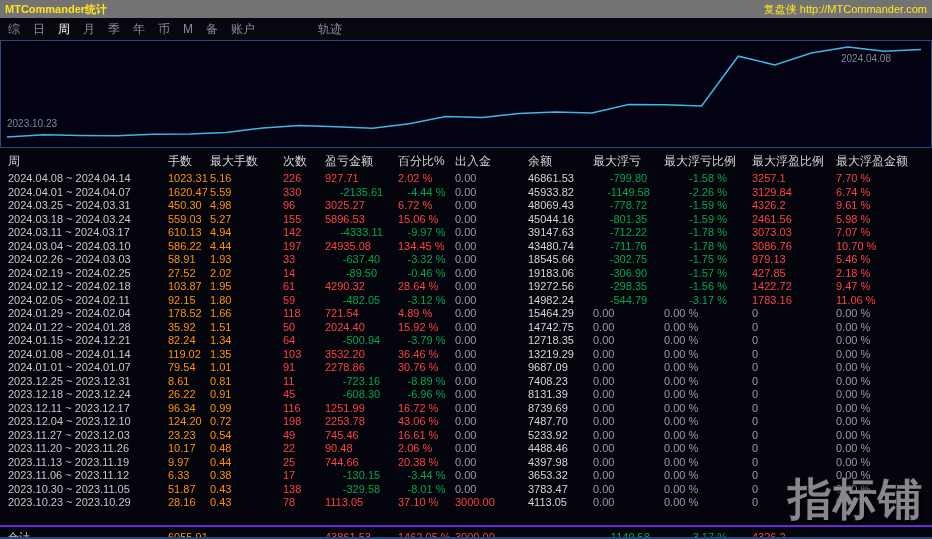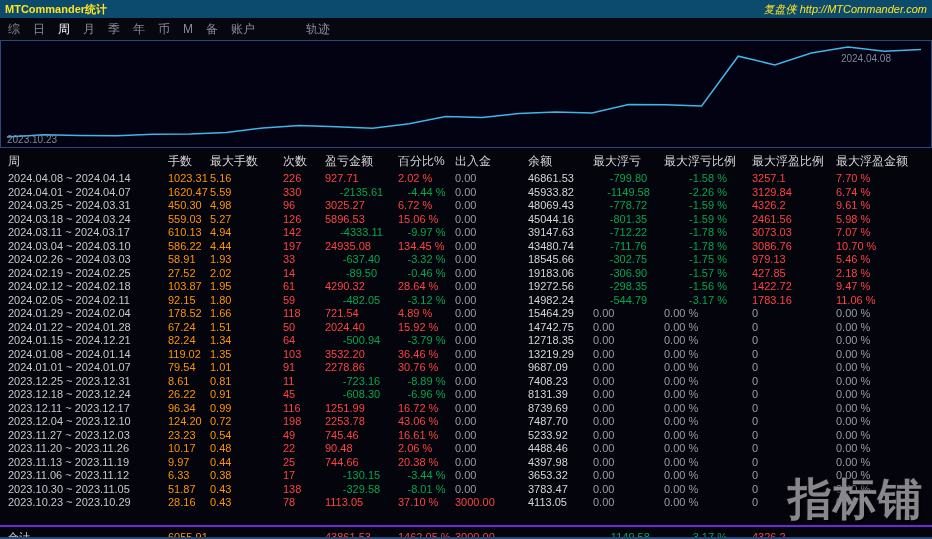--- a/index.html
+++ b/index.html
@@ -3,37 +3,37 @@
 <meta charset="utf-8">
 <style>
   * { margin:0; padding:0; box-sizing:border-box; }
   html,body { background:#000; }
   .window {
     width:932px; height:539px; position:relative; overflow:hidden;
     background:#04040c; border-bottom:2px solid #24487c;
     font-family:"Liberation Sans","DejaVu Sans",sans-serif;
   }
   .titlebar {
-    height:18px; background:#0c4a6e; display:flex;
+    height:18px; background:#737373; display:flex;
     justify-content:space-between; align-items:center; padding:0 5px;
   }
   .title { color:#ffe41e; font-size:11px; font-weight:bold; white-space:nowrap; }
-  .title-right { color:#ffe41e; font-size:11px; cursor:pointer; white-space:nowrap;font-style:italic; }
+  .title-right { color:#ffe41e; font-size:11px; cursor:pointer; white-space:nowrap; }
   .menubar {
     height:22px; display:flex; align-items:center; padding-left:8px; background:#07070f;
   }
   .menu-item { color:#8a8a9d; font-size:12px; margin-right:13px; cursor:pointer; white-space:nowrap; }
   .menu-item.selected { color:#ffffff; }
-  .menu-item.trail { margin-left:38px; }
+  .menu-item.trail { margin-left:50px; }
   .chart {
     height:108px; border:1px solid #2a4878; background:#020212; position:relative;
   }
   .chart svg { display:block; width:100%; height:100%; }
   .chart-label { position:absolute; font-size:10px; color:#7d8a99; }
-  .chart-label.start { left:6px; bottom:2px; }
+  .chart-label.start { left:6px; bottom:18px; }
   .chart-label.end { right:40px; top:12px; }
   .table { position:relative; }
   .trow {
     display:grid;
     grid-template-columns:160px 42px 73px 42px 73px 57px 73px 65px 71px 88px 84px 96px;
     padding-left:8px; height:13.5px; line-height:13.6px; font-size:11px; white-space:nowrap;
   }
   .thead { height:24px; line-height:26px; color:#d4d4d4; font-size:12px; }
   .ttotal {
     height:19px; line-height:18px; margin-top:15px; padding-top:1px;
@@ -141,21 +141,21 @@
           <div class="c-light">48069.43</div>
           <div class="c-green">-778.72</div>
           <div class="c-green">-1.59 %</div>
           <div class="c-red">4326.2</div>
           <div class="c-red">9.61 %</div>
         </div>
         <div class="trow">
           <div class="c-date">2024.03.18 ~ 2024.03.24</div>
           <div class="c-orange">559.03</div>
           <div class="c-orange">5.27</div>
-          <div class="c-red">126</div>
+          <div class="c-red">155</div>
           <div class="c-red">5896.53</div>
           <div class="c-red">15.06 %</div>
           <div class="c-gray">0.00</div>
           <div class="c-light">45044.16</div>
           <div class="c-green">-801.35</div>
           <div class="c-green">-1.59 %</div>
           <div class="c-red">2461.56</div>
           <div class="c-red">5.98 %</div>
         </div>
         <div class="trow">
@@ -251,21 +251,21 @@
           <div class="c-red">4.89 %</div>
           <div class="c-gray">0.00</div>
           <div class="c-light">15464.29</div>
           <div class="c-gray">0.00</div>
           <div class="c-gray">0.00 %</div>
           <div class="c-gray">0</div>
           <div class="c-gray">0.00 %</div>
         </div>
         <div class="trow">
           <div class="c-date">2024.01.22 ~ 2024.01.28</div>
-          <div class="c-orange">67.24</div>
+          <div class="c-orange">35.92</div>
           <div class="c-orange">1.51</div>
           <div class="c-red">50</div>
           <div class="c-red">2024.40</div>
           <div class="c-red">15.92 %</div>
           <div class="c-gray">0.00</div>
           <div class="c-light">14742.75</div>
           <div class="c-gray">0.00</div>
           <div class="c-gray">0.00 %</div>
           <div class="c-gray">0</div>
           <div class="c-gray">0.00 %</div>

